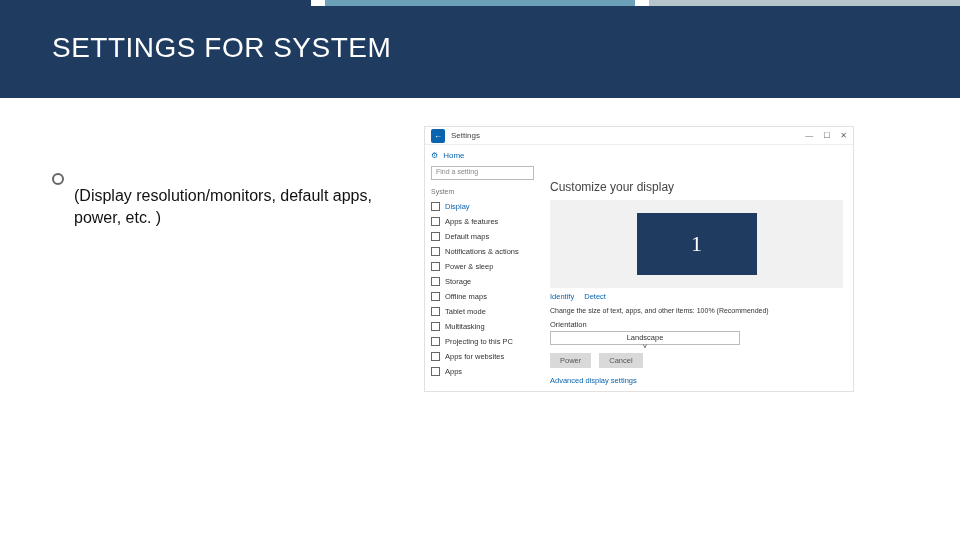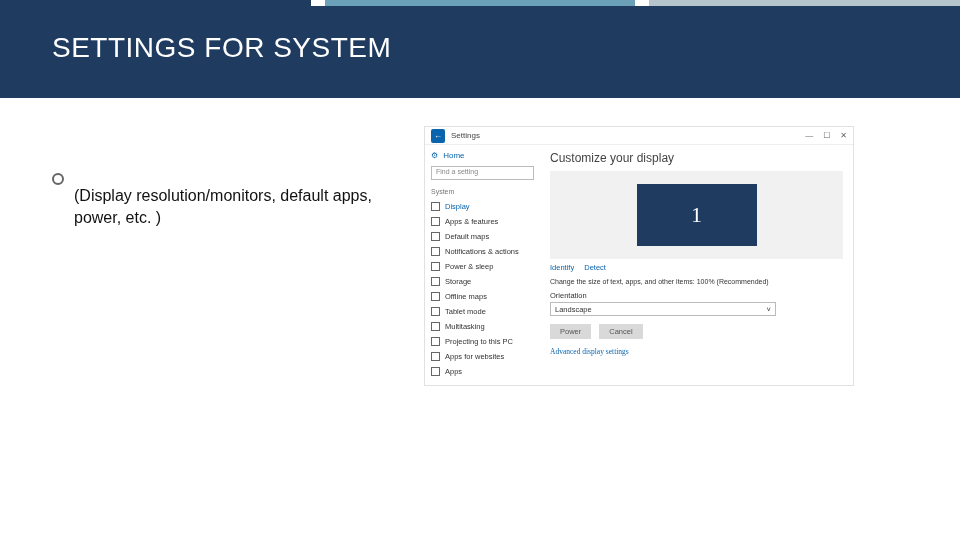--- a/index.html
+++ b/index.html
@@ -31,31 +31,31 @@
   .shot-main { display: flex; }
   .side { width: 115px; padding: 6px 6px; border-right: 0; }
   .side .home { display: flex; align-items: center; gap: 5px; color: #0a64ad; font-size: 8px; margin-bottom: 6px; }
   .searchbox { border: 1px solid #bbb; height: 14px; padding: 1px 4px; color: #888; font-size: 7px; margin-bottom: 8px; }
   .side .cat { font-size: 7px; color: #777; margin: 2px 0 4px; }
   .side ul { list-style: none; }
   .side li { display: flex; align-items: center; gap: 5px; font-size: 7.5px; color: #333; padding: 3px 0; }
   .side li .ic { width: 9px; height: 9px; border: 1px solid #666; display: inline-block; }
   .side li.sel { color: #0a64ad; align-items: flex-end; }
   .content { flex: 1; padding: 6px 10px; }
-  .content h2 { font-size: 12px; font-weight: 400; color: #444; margin-bottom: 6px; }
+  .content h2 { font-size: 12px; font-weight: 400; color: #444; margin-bottom: 6px; margin-top: 29px; }
   .monitor { background: #f1f1f1; height: 88px; display: flex; align-items: center; justify-content: center; margin-bottom: 4px; }
   .monitor .box { width: 120px; height: 62px; background: #1f3b60; color: #fff; display: flex; align-items: center; justify-content: center; font-size: 22px; font-family: "Times New Roman", serif; }
   .idline { font-size: 7.5px; margin-bottom: 6px; }
   .idline .lnk { color: #0a64ad; margin-right: 8px; }
   .desc { font-size: 7px; color: #333; margin-bottom: 6px; }
   .lbl { font-size: 7.5px; color: #333; margin-bottom: 2px; }
-  .dd { border: 1px solid #bbb; height: 14px; width: 226px; padding: 1px 4px; font-size: 7.5px; color: #333; display: flex; align-items: center; justify-content: space-between; margin-bottom: 8px; }
+  .dd { border: 1px solid #bbb; height: 14px; width: 190px; padding: 1px 4px; font-size: 7.5px; color: #333; display: flex; align-items: center; justify-content: space-between; margin-bottom: 8px; flex-direction: column; }
   .btnrow { display: flex; gap: 8px; margin-bottom: 8px; }
   .btn { background: #d9d9d9; color: #555; font-size: 7.5px; padding: 3px 10px; }
-  .adv { color: #0a64ad; font-size: 7.5px; font-family: Liberation Serif, serif; }
+  .adv { color: #0a64ad; font-size: 7.5px; }
 </style>
 </head>
 <body>
 
 <div class="accent">
   <div class="a1"></div>
     <div class="sp"></div>
     <div class="a2"></div>
     <div class="sp"></div>
     <div class="a3"></div>

